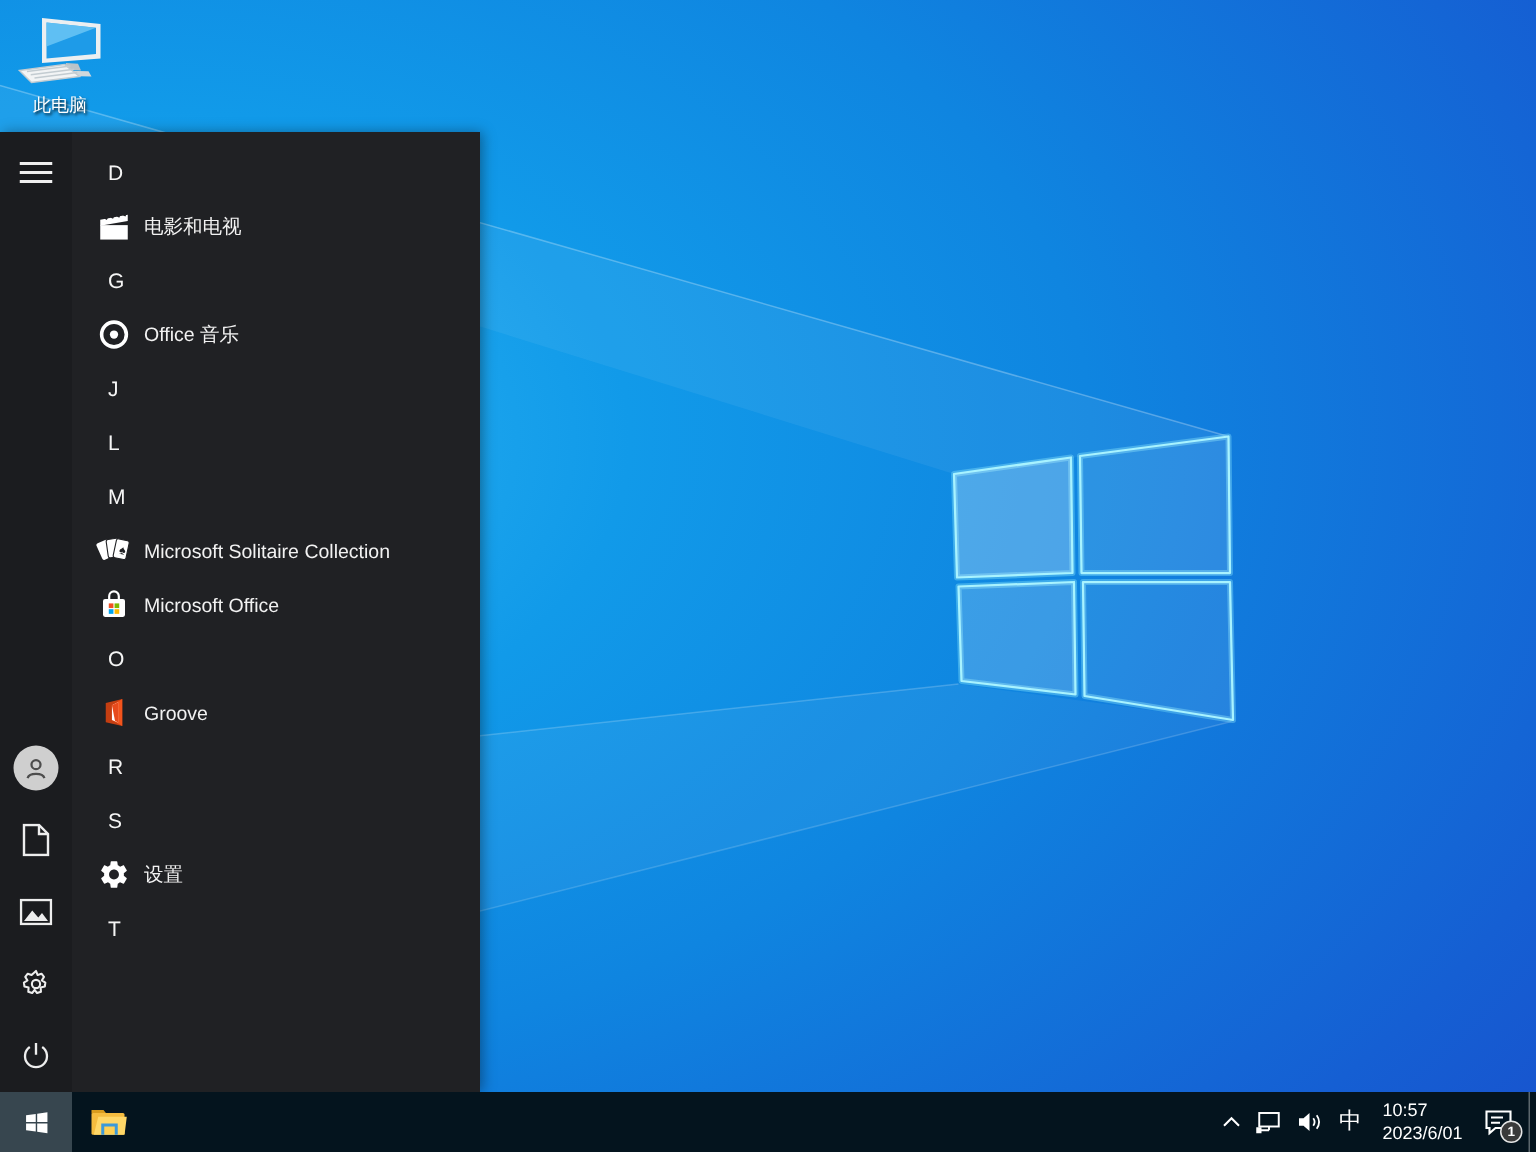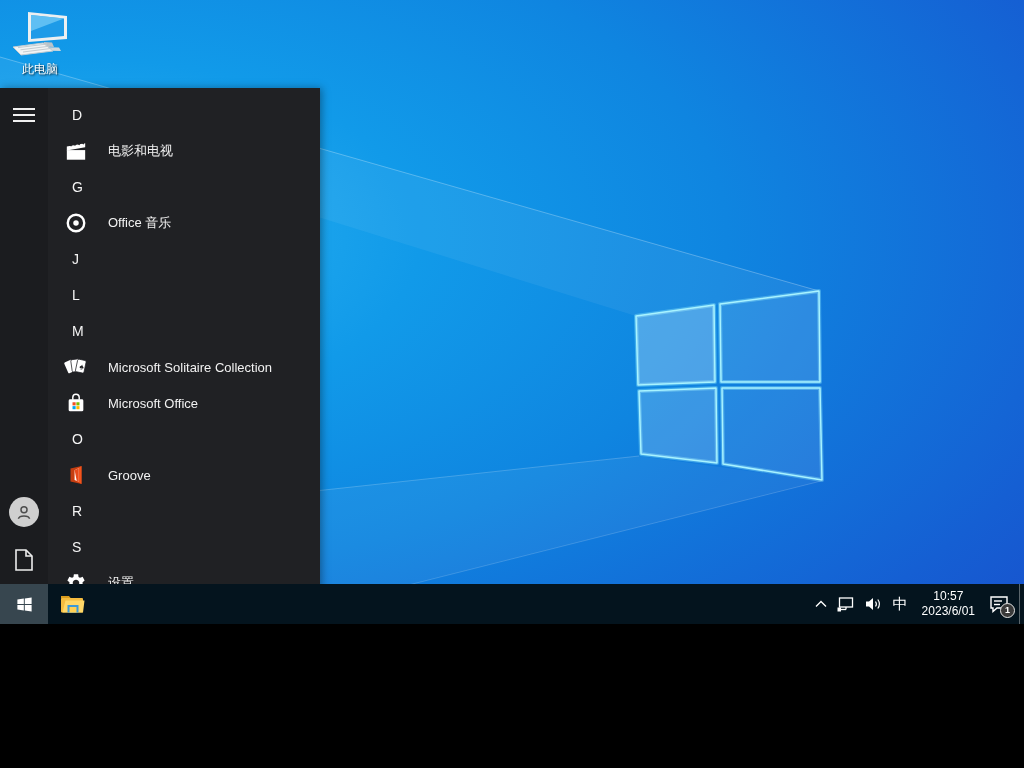--- a/index.html
+++ b/index.html
@@ -1,18 +1,18 @@
 <!DOCTYPE html>
 <html><head>
 <meta charset="utf-8">
 <style>
   html,body{margin:0;padding:0;background:#000;}
   *{box-sizing:border-box;}
   .desktop{
-    position:relative;width:1024px;height:624px;overflow:hidden;
+    position:relative;width:1024px;height:768px;overflow:hidden;
     font-family:"Liberation Sans","DejaVu Sans",sans-serif;
     background:
       radial-gradient(150% 130% at 8% 38%, #2cb5f2 0%, #119ae9 22%, #0f85e0 42%, #155fd3 68%, #1b46c8 88%, #1c40c5 100%);
   }
   .wallpaper{position:absolute;inset:0;}
 
   
   .pc-icon{position:absolute;left:6px;top:5px;width:68px;text-align:center;cursor:default;}
   .pc-label{
     margin-top:1px;color:#fff;font-size:12px;line-height:14px;
@@ -31,21 +31,21 @@
   }
   .rail-top{position:absolute;top:3px;left:0;}
   .rail-bottom{position:absolute;bottom:0;left:0;display:flex;flex-direction:column;}
   .avatar-circle{
     width:30px;height:30px;border-radius:50%;background:#cfcfcf;
     display:flex;align-items:center;justify-content:center;
   }
   .app-list{flex:1;padding-top:9px;overflow:hidden;}
   .row{height:36px;display:flex;align-items:center;}
   .row.header{padding-left:24px;color:#f5f5f5;font-size:14px;cursor:pointer;}
-  .row.app{padding-left:16px;cursor:pointer;gap:12px;}
+  .row.app{padding-left:16px;cursor:pointer;}
   .app-icon{width:24px;height:24px;flex:0 0 24px;display:flex;align-items:center;justify-content:center;}
   .app-label{margin-left:8px;color:#f2f2f2;font-size:13px;white-space:nowrap;}
 
   
   .taskbar{
     position:absolute;left:0;bottom:0;width:1024px;height:40px;
     background:#04141e;display:flex;align-items:stretch;
   }
   .tb-btn{
     width:48px;height:40px;border:none;background:transparent;padding:0;
@@ -54,21 +54,21 @@
   .tb-btn.start{background:#37464f;}
   .tray{
     margin-left:auto;display:flex;align-items:center;height:40px;color:#fff;
   }
   .tray-btn{
     height:40px;border:none;background:transparent;padding:0 5px;color:#fff;
     display:flex;align-items:center;justify-content:center;cursor:pointer;
   }
   .ime{font-size:15px;line-height:40px;padding:0 6px;}
   .clock{
-    text-align:center;font-size:12px;line-height:15px;color:#fff;padding:0 8px;
+    text-align:left;font-size:12px;line-height:15px;color:#fff;padding:0 8px;
     cursor:pointer;
   }
   .action-center{position:relative;padding:0 10px 0 6px;}
   .ac-badge{
     position:absolute;right:4px;bottom:6px;width:15px;height:15px;border-radius:50%;
     background:#3a3a3a;border:1px solid #e6e6e6;color:#fff;font-size:9px;line-height:13px;
     text-align:center;font-weight:bold;
   }
   .show-desktop{
     width:5px;height:40px;border-left:1px solid rgba(255,255,255,.35);cursor:pointer;

